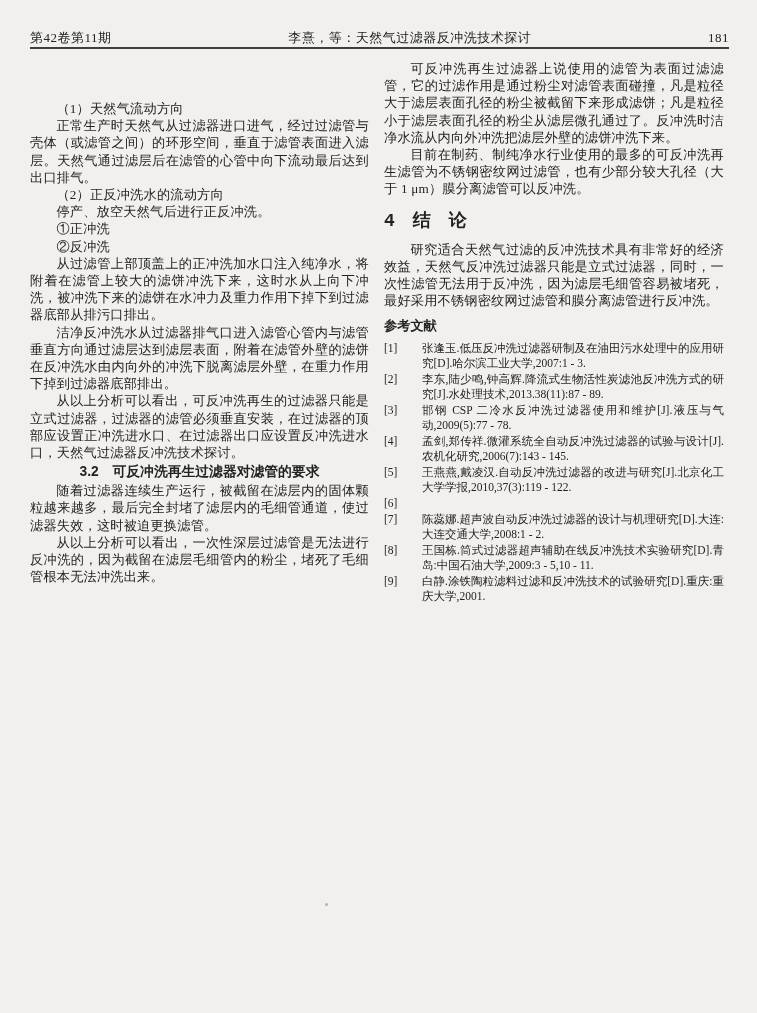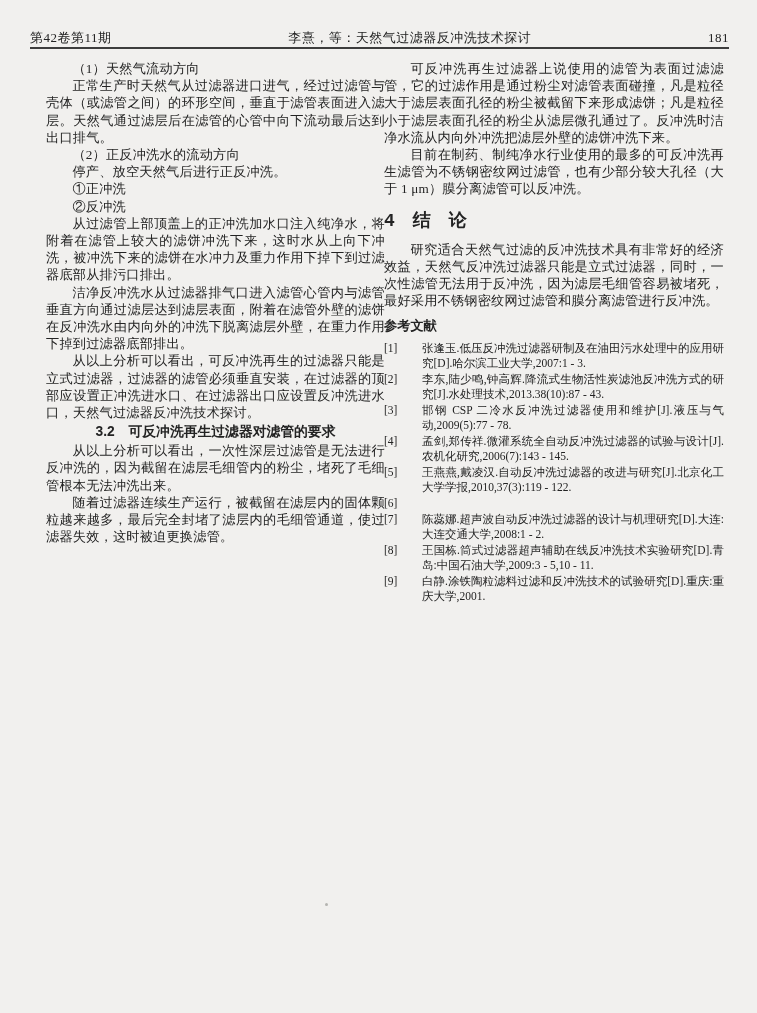--- a/index.html
+++ b/index.html
@@ -19,21 +19,21 @@
     font-size:13px;letter-spacing:.5px;
   }
   .header .h-issue{flex:0 0 auto;}
   .header .h-title{flex:1 1 auto;text-align:center;}
   .header .h-page{flex:0 0 auto;}
   .header-rule{
     position:absolute;left:30px;top:47px;width:699px;height:0;
     border-top:2px solid #3d3d3d;
   }
   .col{position:absolute;top:60px;}
-  .col-left{left:46px;width:339px;}
+  .col-left{left:30px;width:339px;margin-top:40px;}
   .col-right{left:384px;width:340px;}
   .para{
     margin:0;text-indent:2em;text-align:justify;
     font-size:13.2px;line-height:17.2px;
     letter-spacing:.2px;
   }
   .h2x{
     margin:2px 0 1px;font-family:"Liberation Sans","DejaVu Sans",sans-serif;
     font-weight:bold;font-size:13.8px;line-height:18px;text-align:center;
   }
@@ -72,37 +72,37 @@
       <div class="para">（1）天然气流动方向</div>
       <div class="para">正常生产时天然气从过滤器进口进气，经过过滤管与壳体（或滤管之间）的环形空间，垂直于滤管表面进入滤层。天然气通过滤层后在滤管的心管中向下流动最后达到出口排气。</div>
       <div class="para">（2）正反冲洗水的流动方向</div>
       <div class="para">停产、放空天然气后进行正反冲洗。</div>
       <div class="para">①正冲洗</div>
       <div class="para">②反冲洗</div>
       <div class="para">从过滤管上部顶盖上的正冲洗加水口注入纯净水，将附着在滤管上较大的滤饼冲洗下来，这时水从上向下冲洗，被冲洗下来的滤饼在水冲力及重力作用下掉下到过滤器底部从排污口排出。</div>
       <div class="para">洁净反冲洗水从过滤器排气口进入滤管心管内与滤管垂直方向通过滤层达到滤层表面，附着在滤管外壁的滤饼在反冲洗水由内向外的冲洗下脱离滤层外壁，在重力作用下掉到过滤器底部排出。</div>
       <div class="para">从以上分析可以看出，可反冲洗再生的过滤器只能是立式过滤器，过滤器的滤管必须垂直安装，在过滤器的顶部应设置正冲洗进水口、在过滤器出口应设置反冲洗进水口，天然气过滤器反冲洗技术探讨。</div>
       <div class="h2x">3.2　可反冲洗再生过滤器对滤管的要求</div>
+      <div class="para">随着过滤器连续生产运行，被截留在滤层内的固体颗粒越来越多，最后完全封堵了滤层内的毛细管通道，使过滤器失效，这时被迫更换滤管。</div>
       <div class="para">从以上分析可以看出，一次性深层过滤管是无法进行反冲洗的，因为截留在滤层毛细管内的粉尘，堵死了毛细管根本无法冲洗出来。</div>
-      <div class="para">随着过滤器连续生产运行，被截留在滤层内的固体颗粒越来越多，最后完全封堵了滤层内的毛细管通道，使过滤器失效，这时被迫更换滤管。</div>
     </div>
 
   <div class="col col-right" id="col-right">
       <div class="para">可反冲洗再生过滤器上说使用的滤管为表面过滤滤管，它的过滤作用是通过粉尘对滤管表面碰撞，凡是粒径大于滤层表面孔径的粉尘被截留下来形成滤饼；凡是粒径小于滤层表面孔径的粉尘从滤层微孔通过了。反冲洗时洁净水流从内向外冲洗把滤层外壁的滤饼冲洗下来。</div>
       <div class="para">目前在制药、制纯净水行业使用的最多的可反冲洗再生滤管为不锈钢密纹网过滤管，也有少部分较大孔径（大于 1 μm）膜分离滤管可以反冲洗。</div>
       <div class="h1x">4　结　论</div>
       <div class="para">研究适合天然气过滤的反冲洗技术具有非常好的经济效益，天然气反冲洗过滤器只能是立式过滤器，同时，一次性滤管无法用于反冲洗，因为滤层毛细管容易被堵死，最好采用不锈钢密纹网过滤管和膜分离滤管进行反冲洗。</div>
       <div class="refhead">参考文献</div>
       <div class="ref">
         <span class="ref-num">[1]</span>
         <span class="ref-text">张逢玉.低压反冲洗过滤器研制及在油田污水处理中的应用研究[D].哈尔滨工业大学,2007:1 - 3.</span>
       </div>
       <div class="ref">
         <span class="ref-num">[2]</span>
-        <span class="ref-text">李东,陆少鸣,钟高辉.降流式生物活性炭滤池反冲洗方式的研究[J].水处理技术,2013.38(10):87 - 43.</span>
+        <span class="ref-text">李东,陆少鸣,钟高辉.降流式生物活性炭滤池反冲洗方式的研究[J].水处理技术,2013.38(11):87 - 89.</span>
       </div>
       <div class="ref">
         <span class="ref-num">[3]</span>
         <span class="ref-text">邯钢 CSP 二冷水反冲洗过滤器使用和维护[J].液压与气动,2009(5):77 - 78.</span>
       </div>
       <div class="ref">
         <span class="ref-num">[4]</span>
         <span class="ref-text">孟剑,郑传祥.微灌系统全自动反冲洗过滤器的试验与设计[J].农机化研究,2006(7):143 - 145.</span>
       </div>
       <div class="ref">

